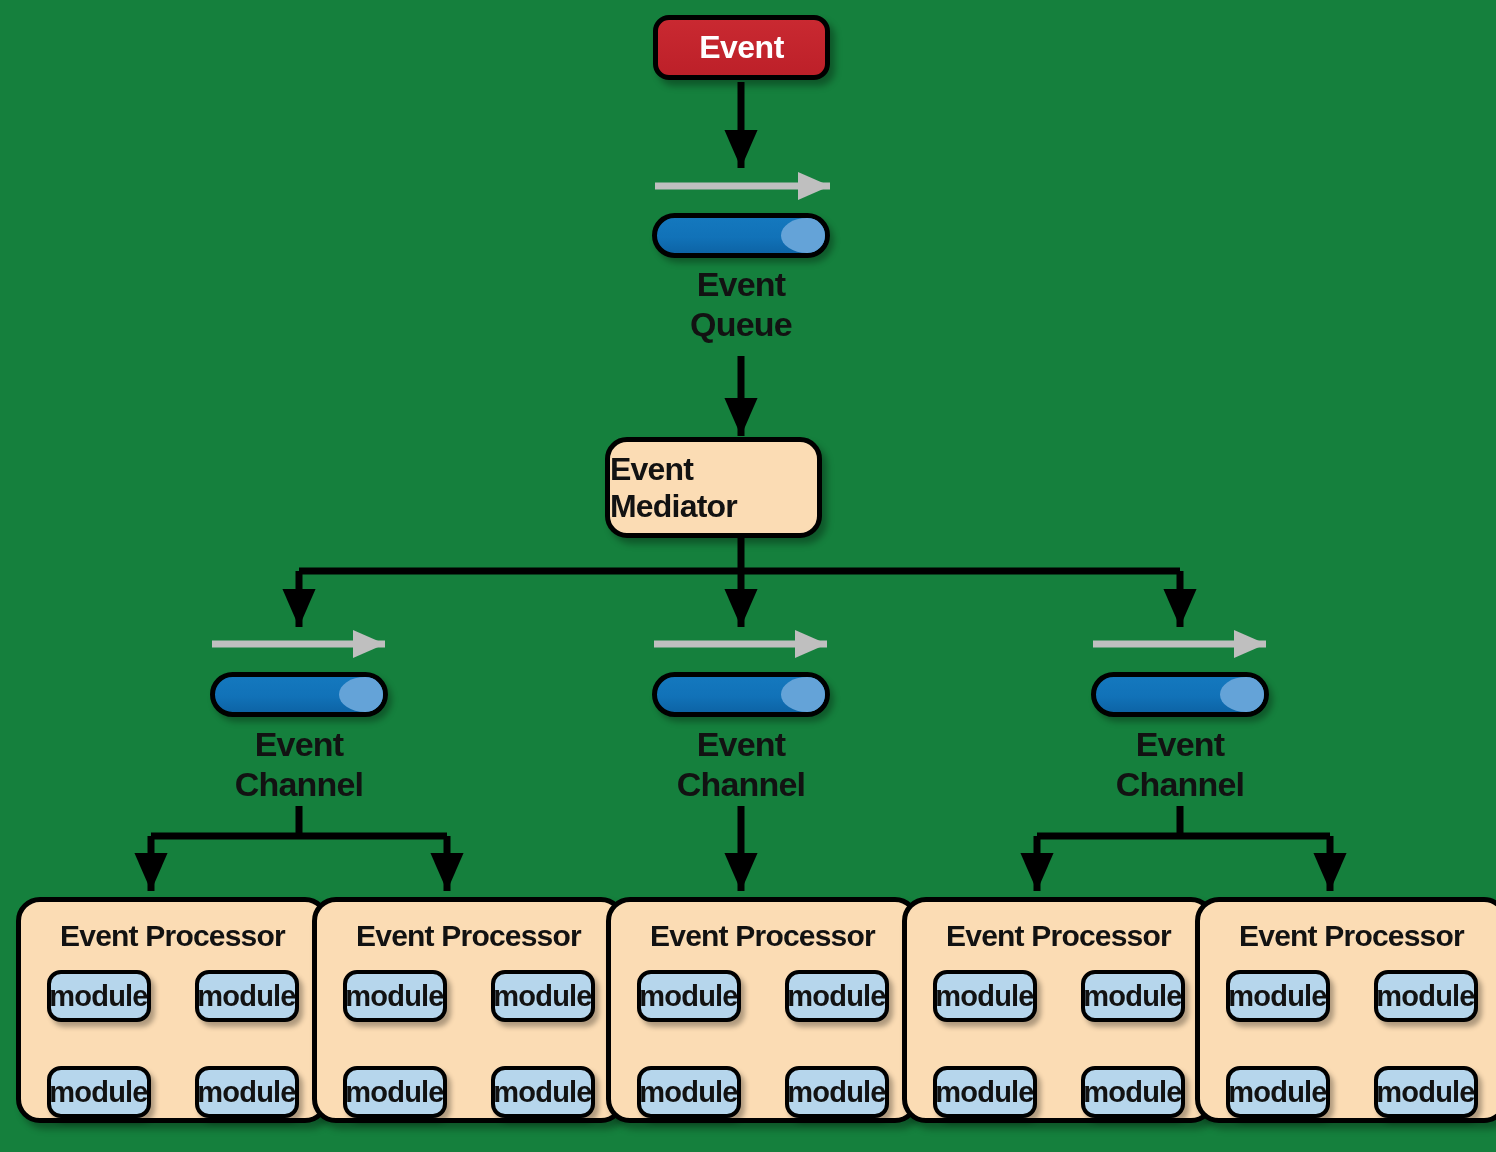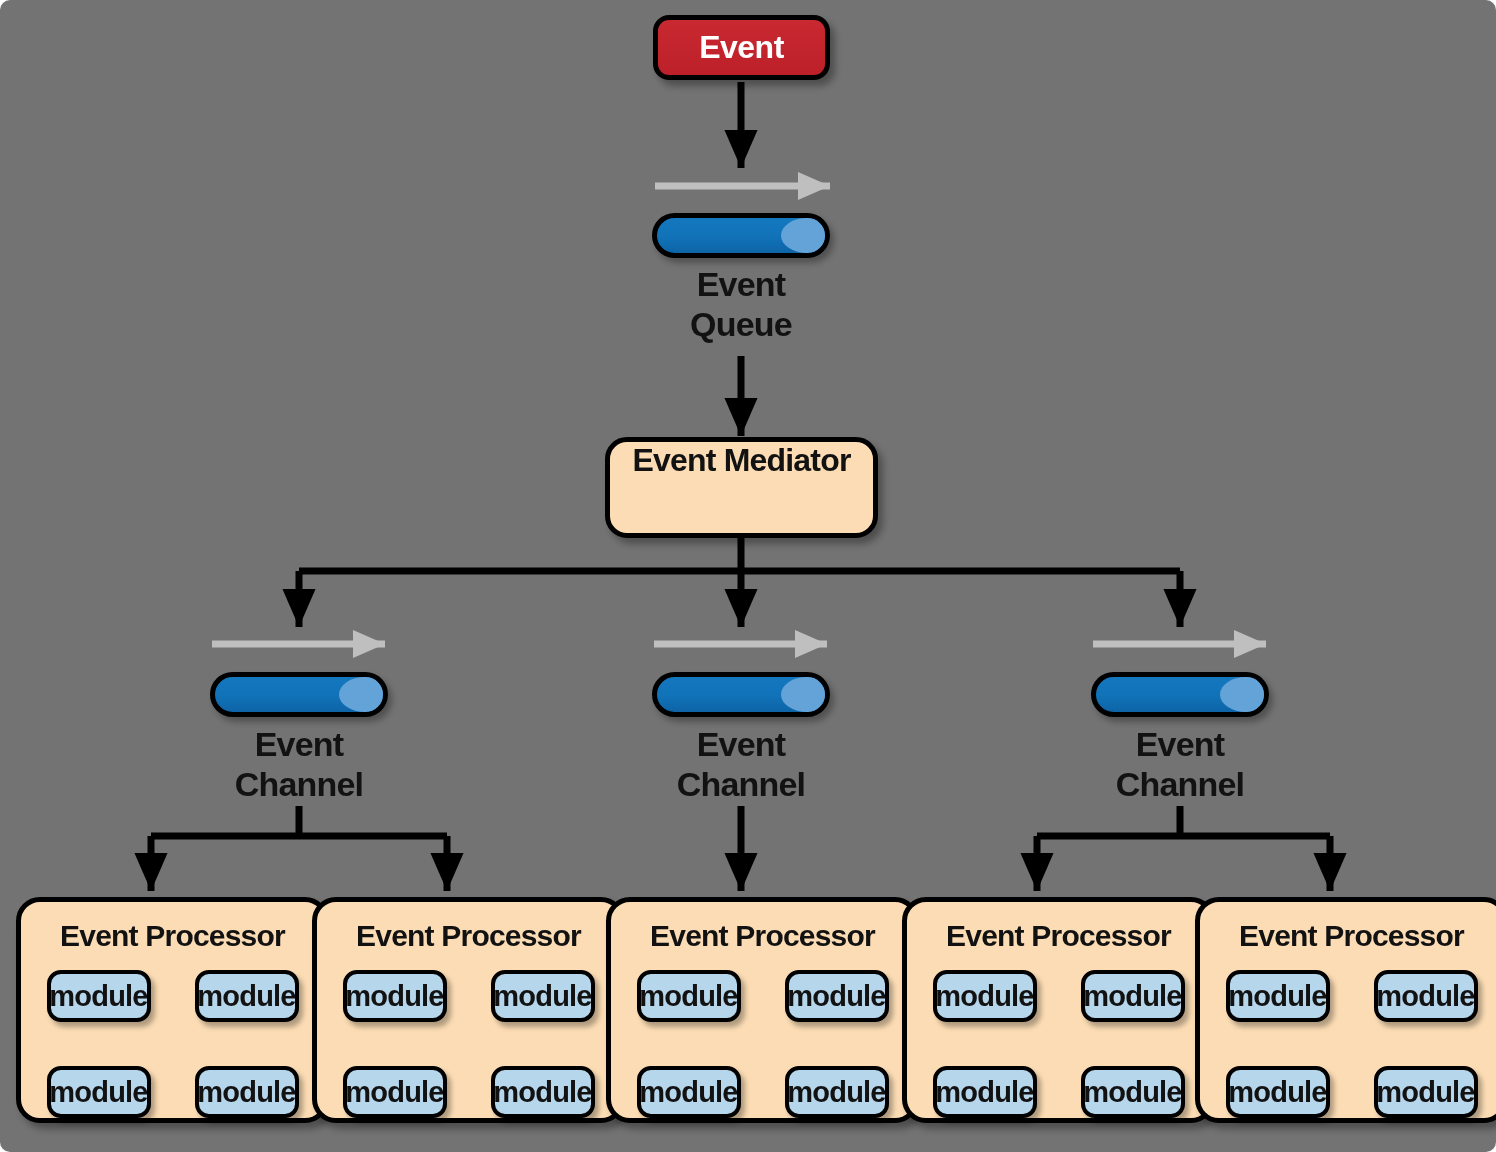--- a/index.html
+++ b/index.html
@@ -5,24 +5,23 @@
   html, body {
     margin: 0;
     padding: 0;
     background: #ffffff;
     font-family: "Liberation Sans", sans-serif;
   }
   .canvas {
     position: relative;
     width: 1496px;
     height: 1152px;
-    background: #737373;
+    background: #15803d;
     overflow: hidden;
     color: #121212;
-    border-radius: 10px;
   }
   svg.connectors {
     position: absolute;
     left: 0; top: 0;
     width: 1496px; height: 1152px;
     z-index: 1;
   }
   .node { position: absolute; z-index: 2; box-sizing: border-box; }
 
   .event-box {
@@ -53,26 +52,26 @@
 
   .clabel {
     position: absolute; z-index: 2;
     transform: translateX(-50%);
     text-align: center;
     font-size: 34px; line-height: 40px; font-weight: 700; letter-spacing: -0.8px;
     white-space: nowrap;
   }
 
   .mediator-box {
-    left: 605px; top: 437px; width: 273px; height: 101px;
+    left: 605px; top: 437px; width: 217px; height: 101px;
     background: var(--box-peach, #fbdcb4);
     border: 5px solid #000;
     border-radius: 22px;
     box-shadow: 5px 6px 7px rgba(0,0,0,0.32);
-    display: flex; align-items: flex-start; justify-content: center;
+    display: flex; align-items: center; justify-content: center;
     font-size: 32px; font-weight: 700; letter-spacing: -0.8px;
   }
 
   .processor {
     top: 897px; width: 313px; height: 226px;
     background: var(--box-peach, #fbdcb4);
     border: 5px solid #000;
     border-radius: 24px;
     box-shadow: 5px 6px 7px rgba(0,0,0,0.32);
   }

